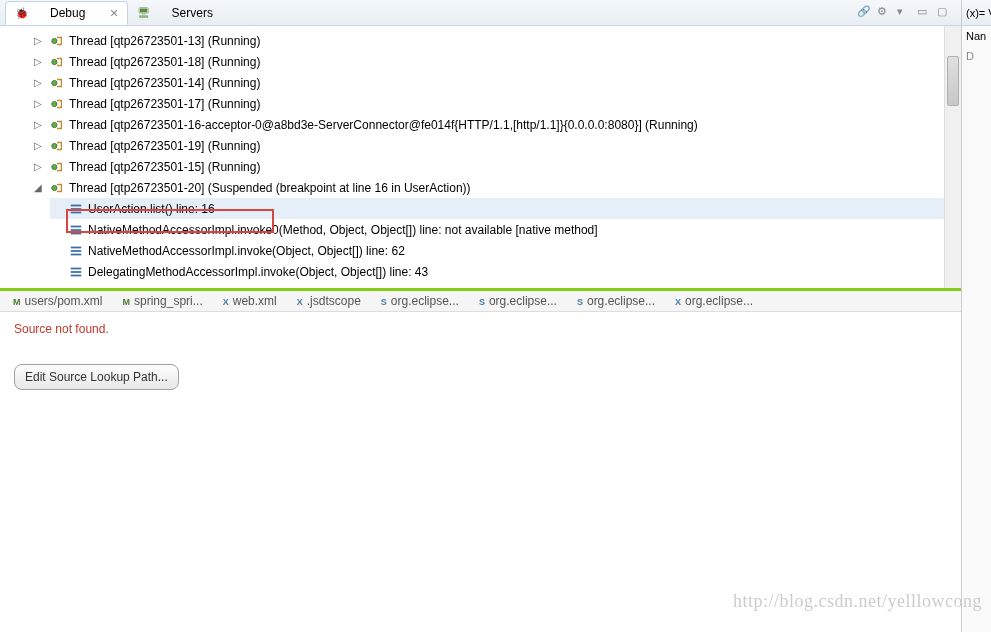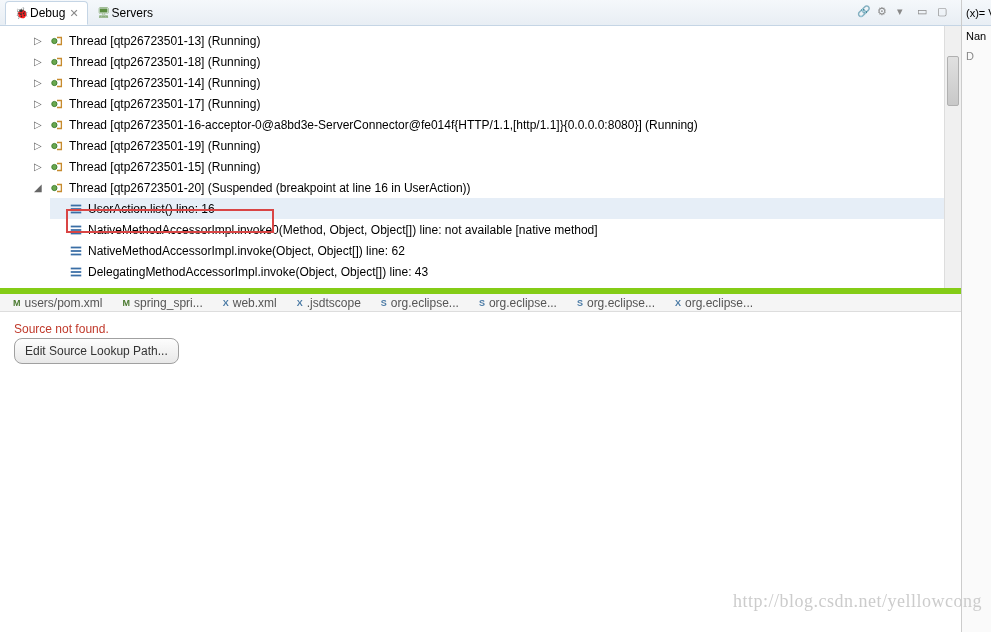--- a/index.html
+++ b/index.html
@@ -27,21 +27,21 @@
       align-items: center;
       background: linear-gradient(#f5f8fb, #e8eef4);
       border-bottom: 1px solid #c5d5e5;
       height: 26px;
       padding-left: 5px;
     }
     .tab {
       display: flex;
       align-items: center;
       padding: 3px 8px;
-      gap: 0;
+      gap: 20px;
       cursor: pointer;
     }
     .tab.active {
       background: #fff;
       border: 1px solid #c5d5e5;
       border-bottom: 1px solid #fff;
       border-radius: 4px 4px 0 0;
       margin-bottom: -1px;
     }
     .icon { width: 16px; height: 16px; display: inline-flex; align-items: center; justify-content: center; }
@@ -101,42 +101,42 @@
       left: 2px; right: 2px;
       top: 30px; height: 50px;
       background: linear-gradient(#e0e0e0, #c8c8c8);
       border: 1px solid #b0b0b0;
       border-radius: 2px;
     }
     .editor-tabs {
       display: flex;
       align-items: center;
       background: #f5f5f5;
-      border-top: 6px solid #84cc16;
+      border-top: 3px solid #84cc16;
       border-bottom: 1px solid #ddd;
       height: 24px;
       padding: 0 5px;
       gap: 4px;
       overflow: hidden;
     }
     .ed-tab {
       display: flex; align-items: center;
       padding: 2px 8px; gap: 4px;
       color: #555; cursor: pointer;
       white-space: nowrap;
     }
     .file-icon { font-size: 10px; }
     .file-icon.m::before { content: "M"; color: #4a7a2f; font-weight: bold; font-size: 9px; }
     .file-icon.x::before { content: "X"; color: #4a7aa5; font-weight: bold; font-size: 9px; }
     .file-icon.s::before { content: "S"; color: #4a7aa5; font-weight: bold; font-size: 9px; }
     .editor-content {
       padding: 10px 14px;
       background: #fff;
     }
-    .error-text { color: #c0392b; margin-bottom: 2px; }
+    .error-text { color: #c0392b; margin-bottom: 28px; }
     .lookup-btn {
       background: linear-gradient(#fdfdfd, #e8e8e8);
       border: 1px solid #a0a0a0;
       border-radius: 8px;
       padding: 5px 10px;
       font-size: 12px;
       cursor: pointer;
       color: #333;
     }
     .right-panel {

